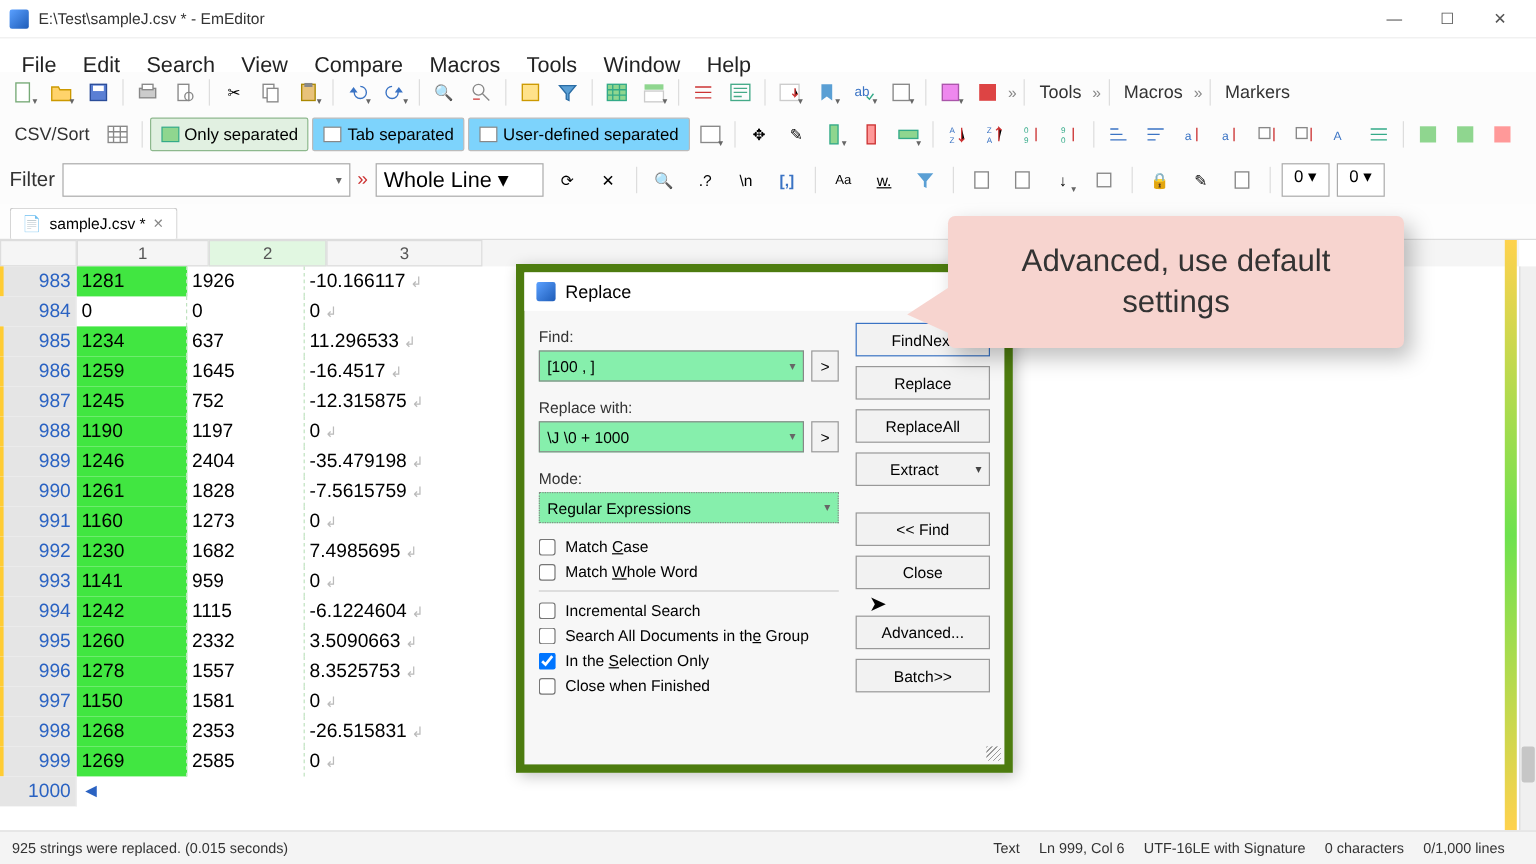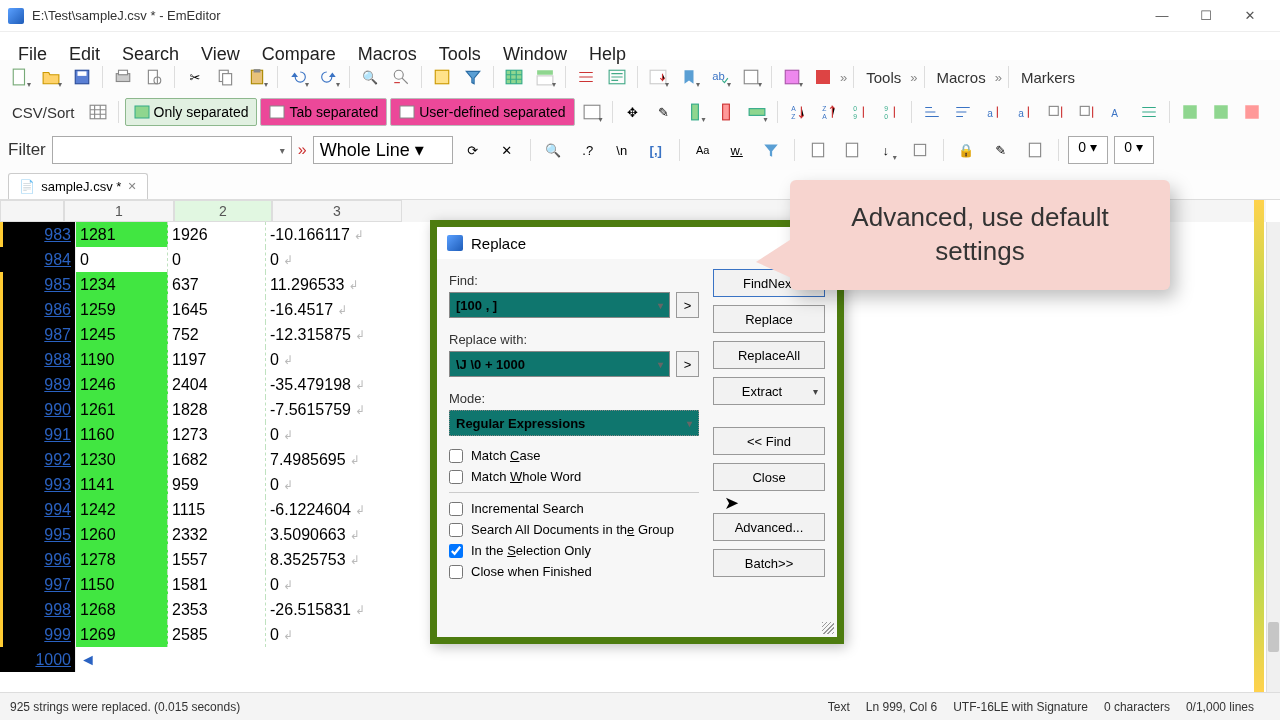--- a/index.html
+++ b/index.html
@@ -13,21 +13,21 @@
 .menubar { height: 28px; display: flex; align-items: center; padding: 0 8px; gap: 2px; }
 .menubar .mitem { padding: 4px 10px; font-size: 18px; color: #222; margin-top: 16px; }
 
 .toolbar { height: 34px; display: flex; align-items: center; padding: 2px 6px; gap: 3px; background: #fcfcfc; }
 .toolbar.csvbar { height: 36px; }
 .tbtn { width: 28px; height: 28px; display: flex; align-items: center; justify-content: center; border: 1px solid transparent; border-radius: 2px; position: relative;}
 .tbtn svg { width: 18px; height: 18px; }
 .tbtn.dd::after { content: "▾"; font-size: 8px; position: absolute; bottom: 1px; right: 2px; color: #666; }
 .tsep { width: 1px; height: 22px; background: #ddd; margin: 0 3px; }
 .tlabel { font-size: 15px; color: #333; padding: 0 6px; }
-.csvbtn { display: flex; align-items: center; gap: 4px; padding: 3px 8px; border: 1px solid #bbb; border-radius: 2px; font-size: 14px; background: #ec4899; height: 28px;}
+.csvbtn { display: flex; align-items: center; gap: 4px; padding: 3px 8px; border: 1px solid #bbb; border-radius: 2px; font-size: 14px; background: #7dd3fc; height: 28px;}
 .csvbtn.active { background: #e1f0e1; border-color: #8db88d; }
 
 .filterbar { height: 40px; display: flex; align-items: center; padding: 2px 8px; gap: 6px; background: #fcfcfc; }
 .filterbar .lbl { font-size: 17px; color: #333; }
 .filterbar select, .filterbar .combo { height: 28px; border: 1px solid #aaa; padding: 2px 6px; font-size: 14px; background: #fff; }
 .filterbar .combo.wide { width: 240px; display: flex; align-items: center; position: relative; }
 .filterbar .combo.wide::after { content: "▾"; position: absolute; right: 6px; color: #666; font-size: 10px; }
 .filterbar .whole { width: 140px; font-size: 18px; }
 .filterbar .numbox { width: 40px; text-align: center; }
 
@@ -39,21 +39,21 @@
 .colhead { position: absolute; top: 0; left: 0; right: 14px; height: 22px; display: flex; background: #f5f5f5; }
 .colhead .ch { border: 1px solid #ddd; display: flex; align-items: center; justify-content: center; font-size: 14px; color: #555; }
 .ch.rownum { width: 64px; }
 .ch.c1 { width: 110px; }
 .ch.c2 { width: 98px; background: #e1f7e1; }
 .ch.c3 { width: 130px; }
 
 .grid { position: absolute; top: 22px; left: 0; right: 14px; bottom: 0; font-family: Consolas, monospace; font-size: 16px; }
 .row { display: flex; height: 25px; align-items: center; }
 .cell { padding: 0 4px; height: 25px; display: flex; align-items: center; }
-.cell.rn { width: 76px; justify-content: flex-end; color: #2a62c2; background: #000000; border-right: 1px solid #eee; text-decoration: underline; }
+.cell.rn { width: 64px; justify-content: flex-end; color: #2a62c2; background: #e5e5e5; border-right: 1px solid #eee; }
 .cell.rn.mark { border-left: 3px solid #ffcc33; }
 .cell.c1 { width: 92px; border-right: 1px dashed #bfe2bf; }
 .cell.c1.hl { background: #41e641; }
 .cell.c2 { width: 98px; border-right: 1px dashed #bfe2bf; }
 .cell.c3 { width: 130px; position: relative; }
 .cell .nl { color: #bbb; font-size: 12px; margin-left: 4px; }
 .row.last .cell.c1 { border-right: none; }
 .row.last .cell.rn { color: #2a62c2; }
 .arrow-left { color: #2a62c2;}
 
@@ -67,21 +67,21 @@
 .statusbar .spacer { flex: 1; }
 
 .dialog { position: absolute; left: 430px; top: 220px; width: 414px; height: 424px; background: #f7f7f7; border: 7px solid #4d7c0f; box-shadow: 3px 3px 12px rgba(0,0,0,0.25); }
 .dialog .dtitle { height: 32px; display: flex; align-items: center; padding: 0 10px; font-size: 15px; background: #fff; }
 .dialog .dtitle .di { width: 16px; height: 16px; margin-right: 8px; background: linear-gradient(135deg,#5aa0ff,#1e5cb8); border-radius: 2px;}
 .dialog .dtitle .help { margin-left: auto; padding: 0 8px; font-size: 16px; color: #555;}
 .dialog .body { padding: 10px 12px; display: flex; gap: 14px; }
 .dialog .left { flex: 1; }
 .dialog .right { width: 112px; display: flex; flex-direction: column; gap: 8px; }
 .dlabel { font-size: 13px; color: #333; margin-top: 4px; margin-bottom: 4px; }
-.dcombo { width: 100%; height: 26px; border: 1px solid #888; background: #0f766e; padding: 2px 6px; font-size: 13px; display: flex; align-items: center; position: relative; font-weight: bold;}
+.dcombo { width: 100%; height: 26px; border: 1px solid #888; background: #86efac; padding: 2px 6px; font-size: 13px; display: flex; align-items: center; position: relative;}
 .dcombo::after { content: "▾"; position: absolute; right: 6px; font-size: 10px; color: #666; }
 .drow { display: flex; gap: 6px; align-items: center; }
 .gt { width: 26px; height: 26px; border: 1px solid #999; background: #f2f2f2; display: flex; align-items: center; justify-content: center; font-size: 13px; }
 .dbtn { height: 28px; border: 1px solid #999; background: #f2f2f2; font-size: 13px; display: flex; align-items: center; justify-content: center; padding: 0 6px;}
 .dbtn.primary { border-color: #3a73c4; }
 .dbtn.split { position: relative; padding-right: 20px;}
 .dbtn.split::after { content: "▾"; position: absolute; right: 6px; font-size: 10px; color: #444;}
 .chk { display: flex; align-items: center; gap: 8px; margin: 6px 0; font-size: 13px; }
 .chk input { width: 14px; height: 14px; }
 .chk .ul { text-decoration: underline; }

